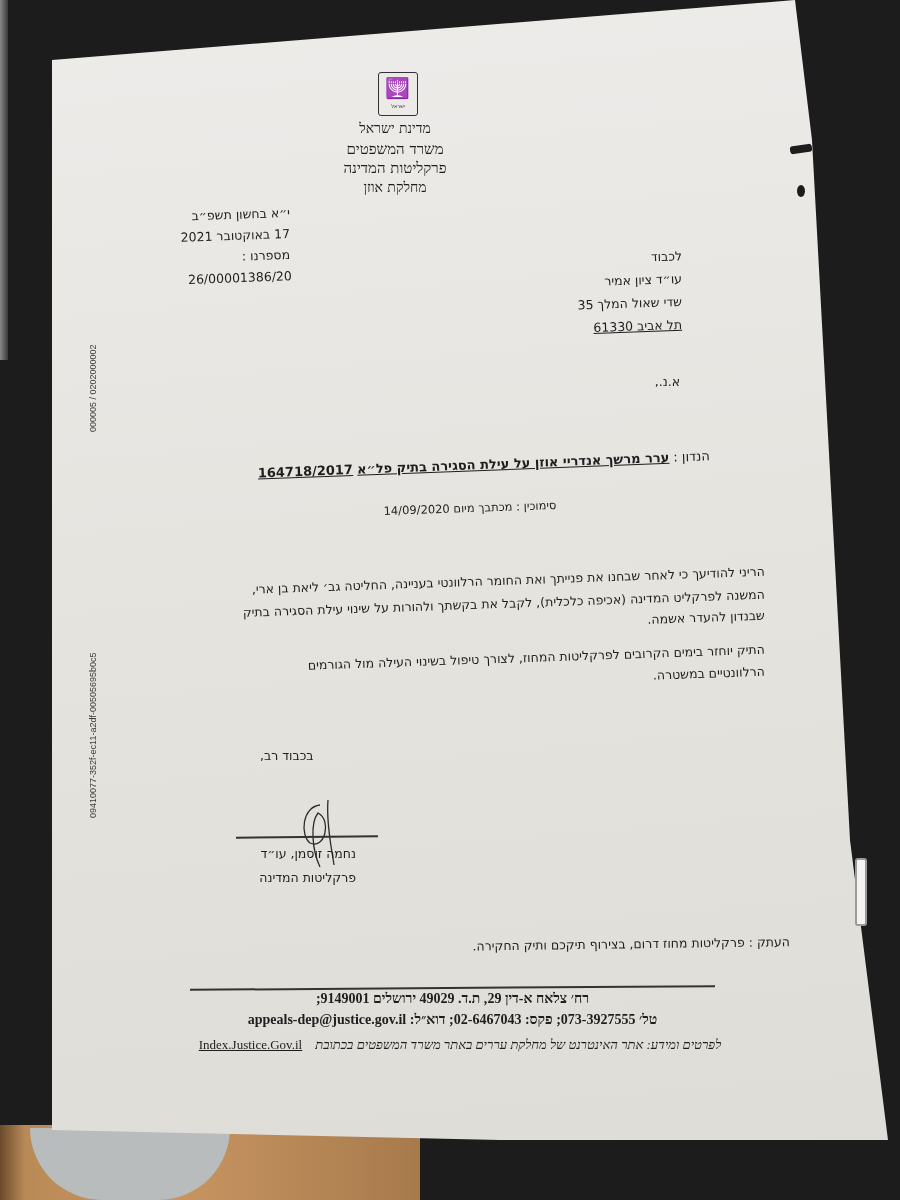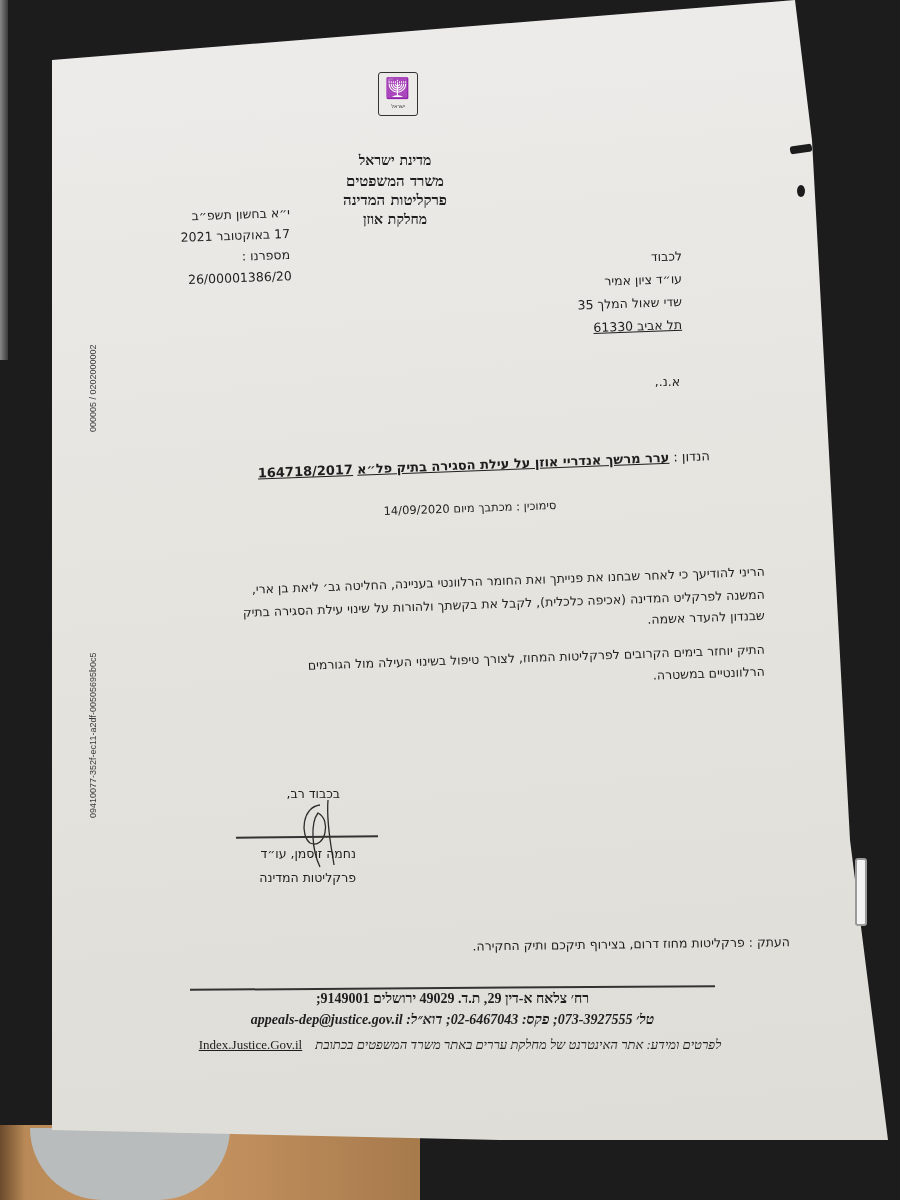--- a/index.html
+++ b/index.html
@@ -27,21 +27,21 @@
   }
   .tear1 { position:absolute; left:790px; top:145px; width:22px; height:8px; background:#1c1c1d; border-radius:3px; transform:rotate(-8deg); }
   .tear2 { position:absolute; left:797px; top:185px; width:8px; height:12px; background:#1c1c1d; border-radius:50%; }
   .clip { position:absolute; left:855px; top:858px; width:8px; height:64px; border:2px solid #9a9a9a; border-radius:3px; background:#f3f3f3; }
   .doc { position:absolute; left:0; top:0; width:900px; height:1200px; color:#1e1e1e; }
   .rtl { direction:rtl; unicode-bidi:plaintext; }
   .abs { position:absolute; white-space:nowrap; }
   .emblem { position:absolute; left:378px; top:72px; width:38px; height:42px; border:1.5px solid #333; border-radius:3px; }
   .emblem .menorah { font-size:20px; text-align:center; line-height:30px; color:#222; }
   .emblem .cap { font-size:5px; text-align:center; line-height:6px; color:#222; }
-  .hdr { font-family:"DejaVu Serif", serif; font-weight:bold; font-size:14px; text-align:center;margin-top:32px; }
+  .hdr { font-family:"DejaVu Serif", serif; font-weight:normal; font-size:14px; text-align:center; }
   .txt { font-size:12.5px; }
   .u { text-decoration:underline; }
   .sideid { position:absolute; font-family:"Liberation Sans", sans-serif; font-size:9px; color:#3a3a3a; transform:rotate(-90deg); transform-origin:left top; white-space:nowrap; }
   .rule { position:absolute; height:1.5px; background:#333; }
   .foot { font-family:"Liberation Serif", serif; font-weight:bold; font-size:14px; text-align:center; }
   .foot-i { font-family:"Liberation Serif", serif; font-style:italic; font-size:13px;margin-left:8px; }
   .sig { position:absolute; left:290px; top:795px; }
 </style>
 </head>
 <body>
@@ -86,33 +86,33 @@
   </div>
   <div class="abs txt rtl" style="left:320px; top:501px; width:300px; text-align:center; font-size:11.5px; transform:rotate(-2deg);">סימוכין : מכתבך מיום 14/09/2020</div>
 
   <div class="abs txt rtl" style="left:175px; top:574px; width:590px; text-align:right; transform:rotate(-2deg);">הריני להודיעך כי לאחר שבחנו את פנייתך ואת החומר הרלוונטי בעניינה, החליטה גב׳ ליאת בן ארי,</div>
   <div class="abs txt rtl" style="left:175px; top:597px; width:590px; text-align:right; transform:rotate(-2deg);">המשנה לפרקליט המדינה (אכיפה כלכלית), לקבל את בקשתך ולהורות על שינוי עילת הסגירה בתיק</div>
   <div class="abs txt rtl" style="left:175px; top:618px; width:590px; text-align:right; transform:rotate(-2deg);">שבנדון להעדר אשמה.</div>
 
   <div class="abs txt rtl" style="left:175px; top:652px; width:590px; text-align:right; transform:rotate(-2deg);">התיק יוחזר בימים הקרובים לפרקליטות המחוז, לצורך טיפול בשינוי העילה מול הגורמים</div>
   <div class="abs txt rtl" style="left:175px; top:674px; width:590px; text-align:right; transform:rotate(-2deg);">הרלוונטיים במשטרה.</div>
 
-  <div class="abs txt rtl" style="left:260px; top:786px; width:80px; text-align:right;">בכבוד רב,</div>
+  <div class="abs txt rtl" style="left:260px; top:748px; width:80px; text-align:left;">בכבוד רב,</div>
   <svg class="sig" width="60" height="80" viewBox="0 0 60 80">
     <path d="M30 10 C12 12 10 40 20 48 C35 55 42 25 28 18 C20 28 22 55 30 72 M38 5 C36 30 42 55 44 70" fill="none" stroke="#2b2b2b" stroke-width="1.3"></path>
   </svg>
   <div class="rule" style="left:236px; top:836px; width:142px; transform:rotate(-0.6deg);"></div>
   <div class="abs txt rtl" style="left:236px; top:846px; width:120px; text-align:right;">נחמה זוסמן, עו״ד</div>
   <div class="abs txt rtl" style="left:236px; top:870px; width:120px; text-align:right;">פרקליטות המדינה</div>
 
   <div class="abs txt rtl" style="left:370px; top:937px; width:420px; text-align:right; transform:rotate(-0.8deg);">העתק : פרקליטות מחוז דרום, בצירוף תיקכם ותיק החקירה.</div>
 
   <div class="rule" style="left:190px; top:987px; width:525px; transform:rotate(-0.4deg);"></div>
   <div class="abs foot rtl" style="left:190px; top:991px; width:525px;">רח׳ צלאח א-דין 29, ת.ד. 49029 ירושלים 9149001;</div>
-  <div class="abs foot rtl" style="left:180px; top:1012px; width:545px;font-style:italic;">טל׳ 073-3927555; פקס: 02-6467043; דוא״ל: appeals-dep@justice.gov.il</div>
+  <div class="abs foot rtl" style="left:180px; top:1012px; width:545px;">טל׳ 073-3927555; פקס: 02-6467043; דוא״ל: appeals-dep@justice.gov.il</div>
   <div class="abs rtl" style="left:180px; top:1034px; width:560px; text-align:center;">
     <span class="foot-i">לפרטים ומידע: אתר האינטרנט של מחלקת עררים באתר משרד המשפטים בכתובת</span>
     <span class="u" style="font-family:'Liberation Serif', serif; font-size:13px;">Index.Justice.Gov.il</span>
   </div>
 
   <div class="sideid" style="left:88px; top:432px;">000005 / 0202000002</div>
   <div class="sideid" style="left:88px; top:818px;">09410077-352f-ec11-a2df-00505695b0c5</div>
 </div>
 
 </body></html>

